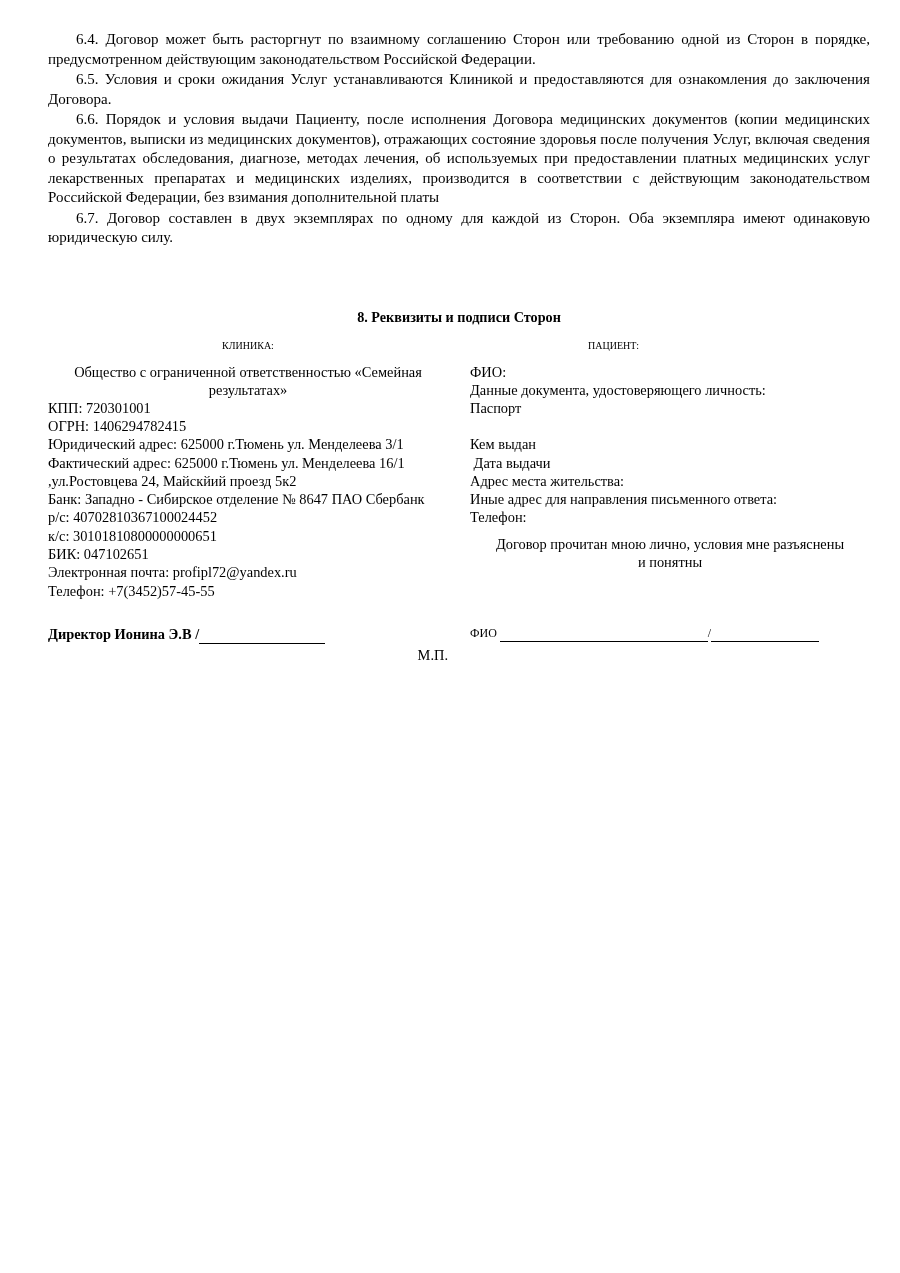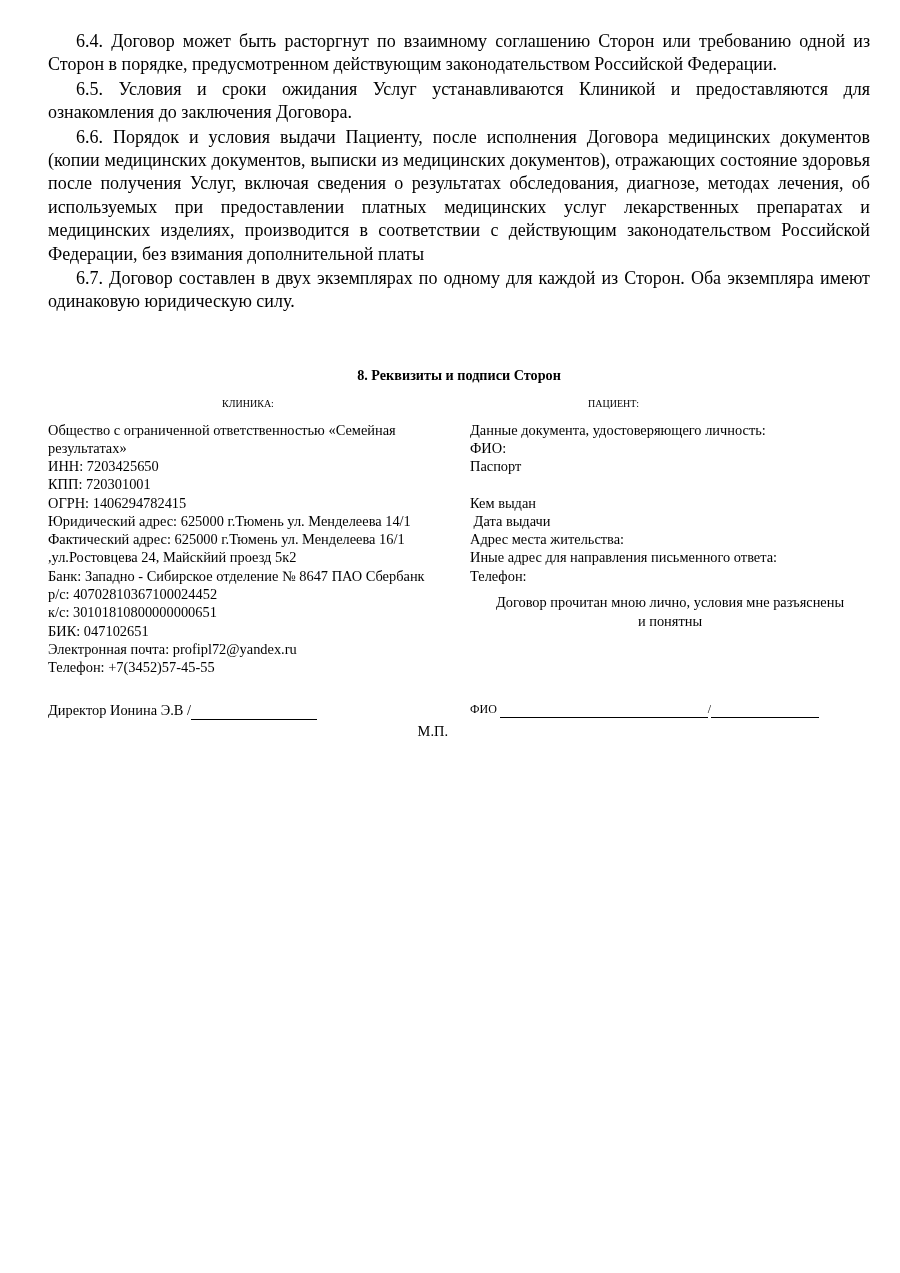--- a/index.html
+++ b/index.html
@@ -15,34 +15,34 @@
     position: relative;
   }
   .page {
     position: relative;
     width: 900px;
     height: 1273px;
     box-sizing: border-box;
     padding: 30px 30px 0 48px;
   }
   .clause {
-    font-size: 18px;
+    font-size: 15px;
     line-height: 1.30;
     text-align: justify;
     margin: 0 0 1px 0;
     text-indent: 28px;
   }
   .spacer-big {
     height: 52px;
   }
   .section-title {
     text-align: center;
     font-weight: bold;
     font-size: 14.2px;
-    margin: 0 0 14px 0;
+    margin: 8px 0 14px 0;
   }
   .columns {
     display: flex;
     width: 100%;
     align-items: flex-start;
   }
   .col-left {
     width: 400px;
     box-sizing: border-box;
   }
@@ -57,21 +57,21 @@
     text-align: center;
     font-weight: normal;
     font-size: 10px;
     margin-bottom: 12px;
   }
   .col-head.right {
     text-align: left;
     padding-left: 118px;
   }
   .centered-line {
-    text-align: left;
+    text-align: center;
     font-size: 14.4px;
     line-height: 1.26;
     margin: 0;
   }
   .line {
     font-size: 14.4px;
     line-height: 1.27;
     margin: 0;
     white-space: pre-wrap;
   }
@@ -79,20 +79,21 @@
     height: 18px;
   }
   .sign-block {
     margin-top: 26px;
     display: flex;
     width: 100%;
   }
   .sign-left {
     width: 400px;
     font-size: 14.4px;
+    font-weight: bold;
   }
   .sign-right {
     width: 422px;
     font-size: 12px;
     padding-left: 22px;
     box-sizing: border-box;
   }
   .sign-rule {
     display: inline-block;
     border-bottom: 1px solid #000;
@@ -127,40 +128,39 @@
   <div class="spacer-big"></div>
 
   <div class="section-title">8. Реквизиты и подписи Сторон</div>
 
   <div class="columns">
 
     <div class="col-left">
       <div class="col-head">КЛИНИКА:</div>
       <div class="centered-line">Общество с ограниченной ответственностью «Семейная</div>
       <div class="centered-line">результатах»</div>
-      <div class="line">ИНН: 7203425650</div>
       <div class="line">КПП: 720301001</div>
       <div class="line">ОГРН: 1406294782415</div>
-      <div class="line">Юридический адрес: 625000 г.Тюмень ул. Менделеева 14/1</div>
+      <div class="line">Юридический адрес: 625000 г.Тюмень ул. Менделеева 3/1</div>
       <div class="line">Фактический адрес: 625000 г.Тюмень ул. Менделеева 16/1</div>
       <div class="line">,ул.Ростовцева 24, Майскйий проезд 5к2</div>
       <div class="line">Банк: Западно - Сибирское отделение № 8647 ПАО Сбербанк</div>
       <div class="line">р/с: 40702810367100024452</div>
       <div class="line">к/с: 30101810800000000651</div>
       <div class="line">БИК: 047102651</div>
       <div class="line">Электронная почта: profipl72@yandex.ru</div>
       <div class="line">Телефон: +7(3452)57-45-55</div>
     </div>
 
     <div class="col-gap"></div>
 
     <div class="col-right">
       <div class="col-head right">ПАЦИЕНТ:</div>
+      <div class="line">ФИО:</div>
       <div class="line">Данные документа, удостоверяющего личность:</div>
-      <div class="line">ФИО:</div>
       <div class="line">Паспорт</div>
       <div class="blank-line"></div>
       <div class="line">Кем выдан</div>
       <div class="line"> Дата выдачи</div>
       <div class="line">Адрес места жительства:</div>
       <div class="line">Иные адрес для направления письменного ответа:</div>
       <div class="line">Телефон:</div>
       <div class="consent">
         <div>Договор прочитан мною лично, условия мне разъяснены</div>
         <div>и понятны</div>

